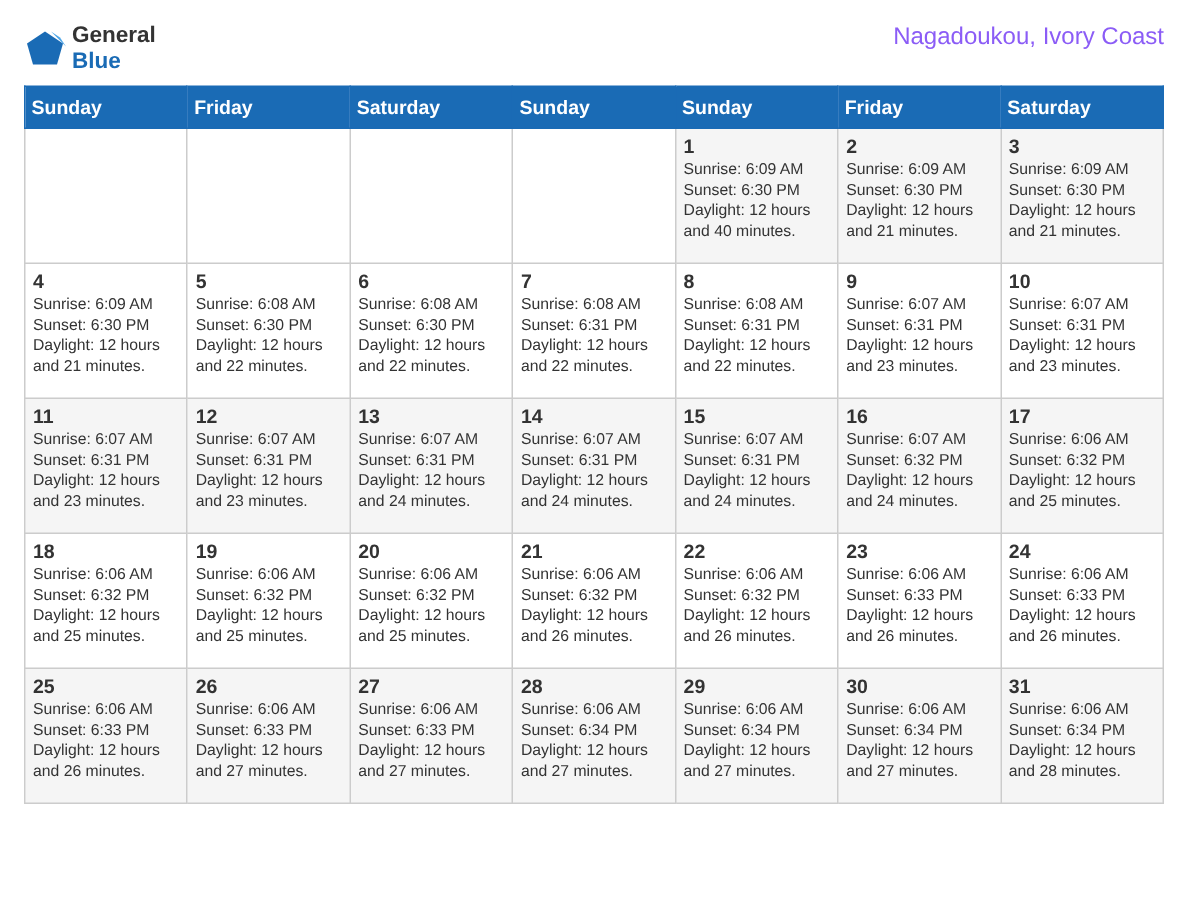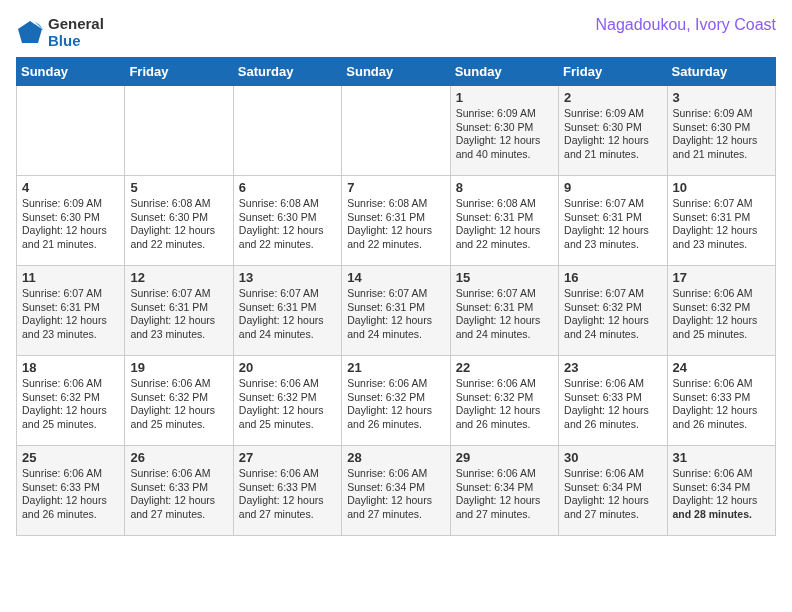--- a/index.html
+++ b/index.html
@@ -346,17 +346,17 @@
           <span style="display: block; line-height: 1.3;">Sunrise: 6:06 AM</span>
           <span style="display: block; line-height: 1.3;">Sunset: 6:34 PM</span>
           <span style="display: block; line-height: 1.3;">Daylight: 12 hours</span>
           <span style="display: block; line-height: 1.3;">and 27 minutes.</span>
         </td>
         <td>
           <span class="day-num">31</span>
           <span style="display: block; line-height: 1.3;">Sunrise: 6:06 AM</span>
           <span style="display: block; line-height: 1.3;">Sunset: 6:34 PM</span>
           <span style="display: block; line-height: 1.3;">Daylight: 12 hours</span>
-          <span style="display: block; line-height: 1.3; font-weight: bold;">and 28 minutes.</span>
+          <span style="display: block; line-height: 1.3;">and 28 minutes.</span>
         </td>
       </tr>
     </tbody>
 </table>
 
 </body></html>

